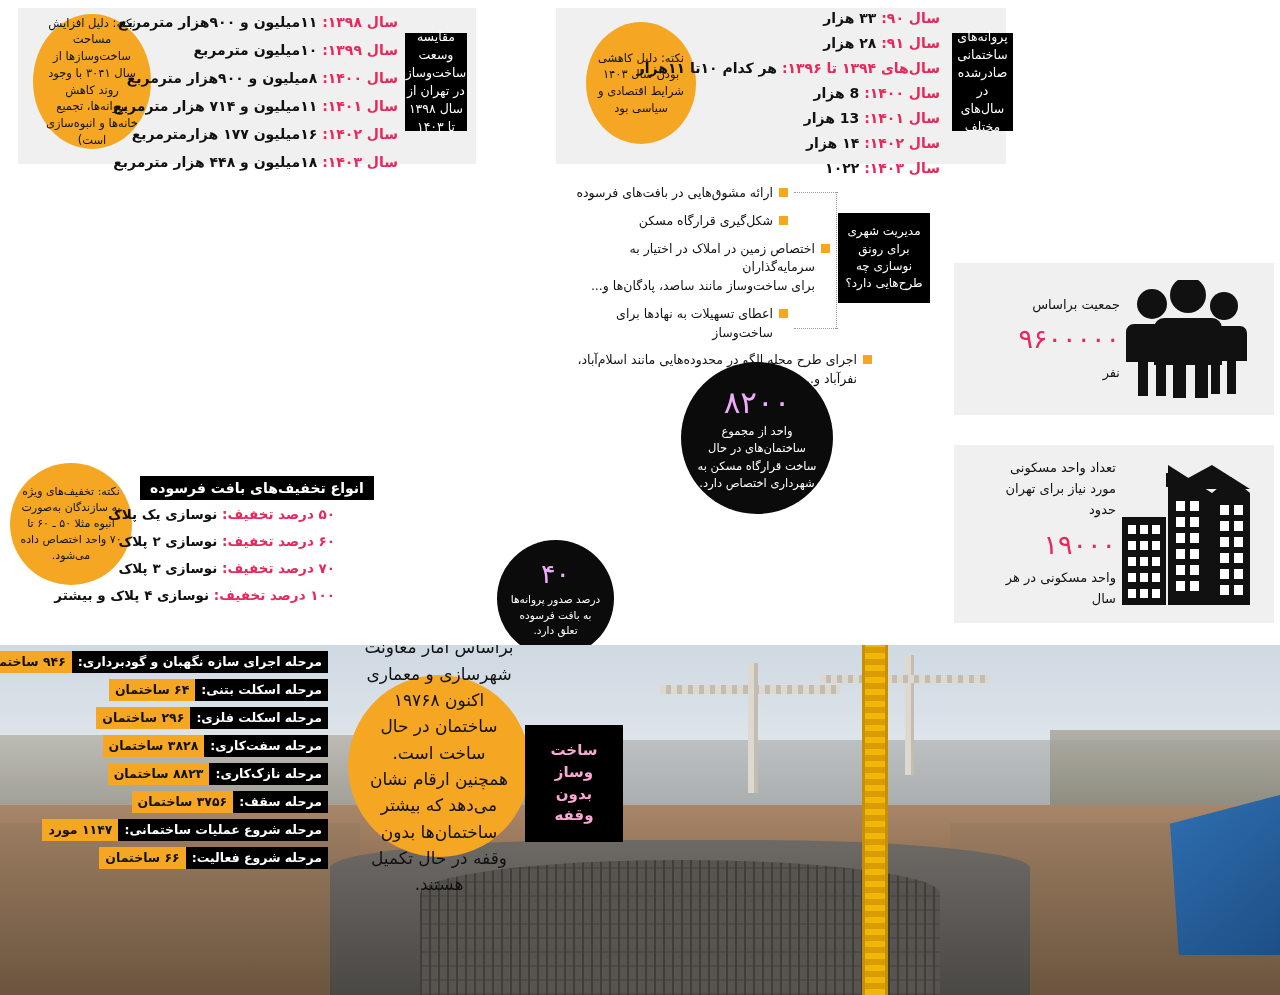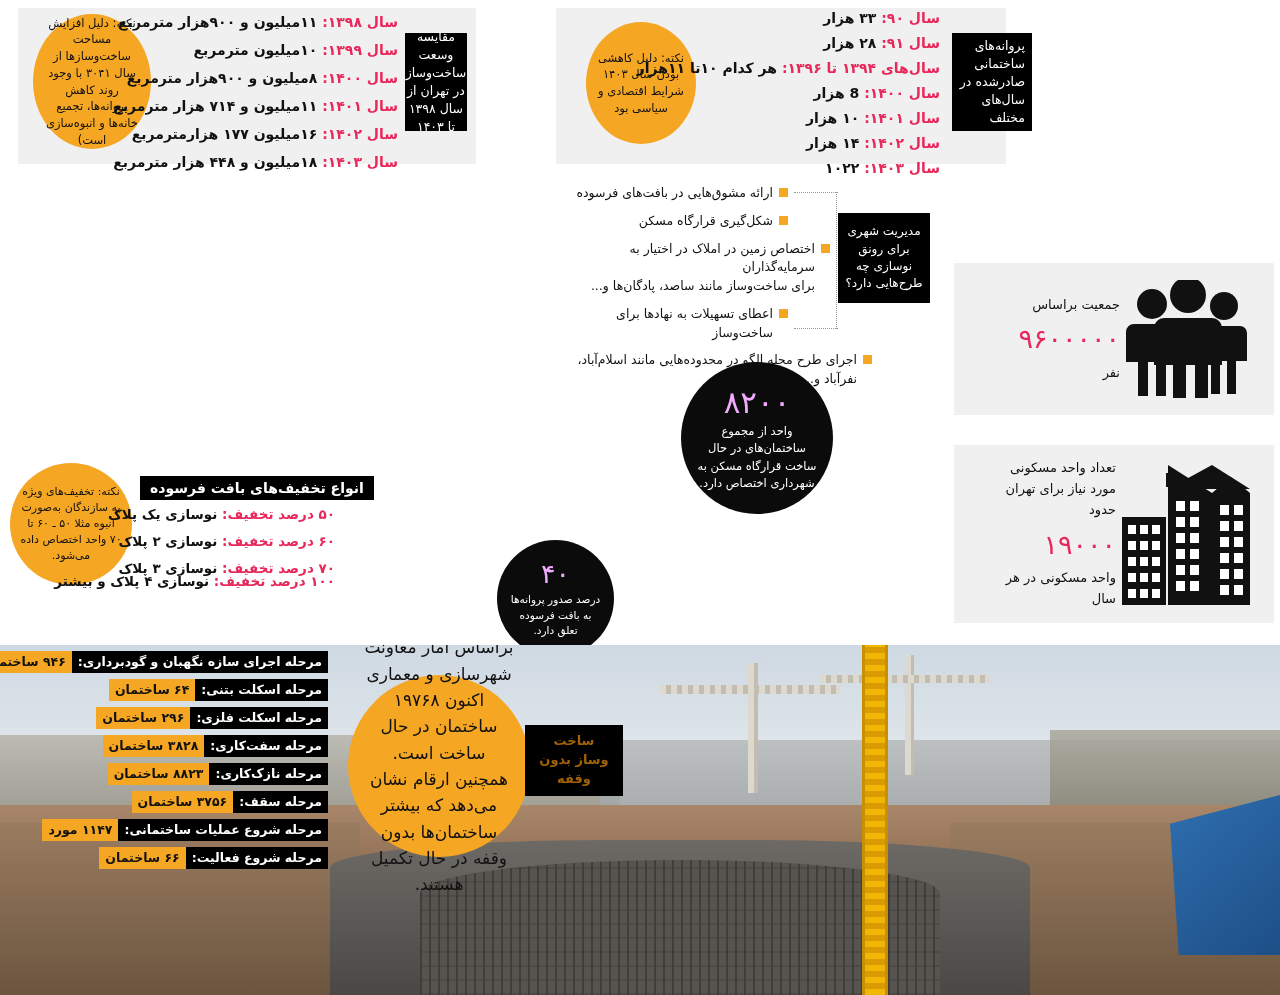--- a/index.html
+++ b/index.html
@@ -236,23 +236,23 @@
   .ov-row .val { background: #f5a623; color:#111; padding: 4px 6px; }
 
   .photo-note {
     position: absolute;
     background: #f5a623; border-radius: 50%;
     display: flex; align-items: center; justify-content: center;
     text-align: center; color:#111; font-size: 17px; line-height: 1.55;
     padding: 16px;
   }
   .photo-tag {
-    position: absolute; background:#000; color:#a16207;
-    font-size: 13px; font-weight: bold; line-height: 1.45;
-    padding: 7px 10px; text-align: center;
+    position: absolute; background:#000; color:#f9a8d4;
+    font-size: 15px; font-weight: bold; line-height: 1.45;
+    padding: 15px 10px; text-align: center;
   }
 
   .bldg-svg, .ppl-svg { display: block; }
 </style>
 </head>
 <body>
 
 <div class="page">
 
   <div class="gray-panel" style="left:18px; top:8px; width:458px; height:156px;"></div>
@@ -287,21 +287,21 @@
       <span>۱۶میلیون ۱۷۷ هزارمترمربع</span>
     </div>
     <div class="row">
       <span class="k">سال ۱۴۰۳:</span>
       <span>۱۸میلیون و ۴۴۸ هزار مترمربع</span>
     </div>
   </div>
 
   <div class="gray-panel" style="left:556px; top:8px; width:450px; height:156px;"></div>
 
-  <div class="black-box" style="left:952px; top:33px; width:80px; height:98px;text-align:right;">
+  <div class="black-box" style="left:952px; top:33px; width:61px; height:98px;">
     <span>پروانه‌های ساختمانی صادرشده در سال‌های مختلف</span>
   </div>
 
   <div class="orange-circle" style="left:586px; top:22px; width:110px; height:122px;">
     <span>نکته: دلیل کاهشی بودن سال ۱۴۰۳ شرایط اقتصادی و سیاسی بود</span>
   </div>
 
   <div class="stat-list" style="left:700px; top:8px; width:240px;">
     <div class="row" style="margin-bottom:4px;">
       <span class="k">سال ۹۰:</span>
@@ -314,21 +314,21 @@
     <div class="row" style="margin-bottom:4px;">
       <span class="k">سال‌های ۱۳۹۴ تا ۱۳۹۶:</span>
       <span>هر کدام ۱۰تا ۱۱هزار</span>
     </div>
     <div class="row" style="margin-bottom:4px;">
       <span class="k">سال ۱۴۰۰:</span>
       <span>8 هزار</span>
     </div>
     <div class="row" style="margin-bottom:4px;">
       <span class="k">سال ۱۴۰۱:</span>
-      <span>۱۰ هزار</span>
+      <span>13 هزار</span>
     </div>
     <div class="row" style="margin-bottom:4px;">
       <span class="k">سال ۱۴۰۲:</span>
       <span>۱۴ هزار</span>
     </div>
     <div class="row" style="margin-bottom:4px;">
       <span class="k">سال ۱۴۰۳:</span>
       <span>۱۰۲۲</span>
     </div>
   </div>
@@ -468,21 +468,21 @@
     <span>نوسازی یک پلاک</span>
   </div>
   <div class="disc-row" style="left:0; top:533px; width:335px;">
     <span class="pct">۶۰ درصد تخفیف:</span>
     <span>نوسازی ۲ پلاک</span>
   </div>
   <div class="disc-row" style="left:0; top:560px; width:335px;">
     <span class="pct">۷۰ درصد تخفیف:</span>
     <span>نوسازی ۳ پلاک</span>
   </div>
-  <div class="disc-row" style="left:0; top:573px; width:335px;">
+  <div class="disc-row" style="left:0; top:587px; width:335px;">
     <span class="pct">۱۰۰ درصد تخفیف:</span>
     <span>نوسازی ۴ پلاک و بیشتر</span>
   </div>
 
   <div class="photo">
     <div class="sky"></div>
     <div class="trees"></div>
     <div class="city"></div>
     <div class="trees2"></div>
 

